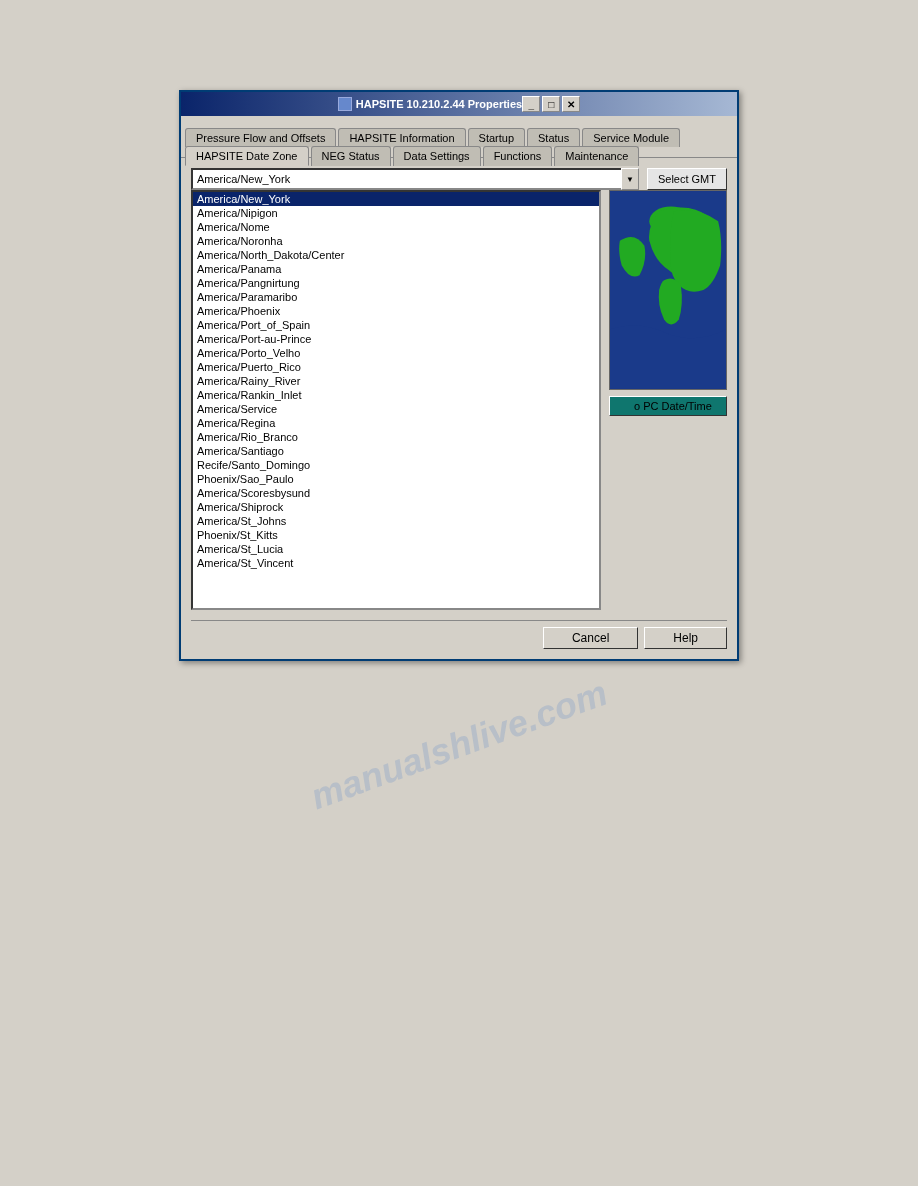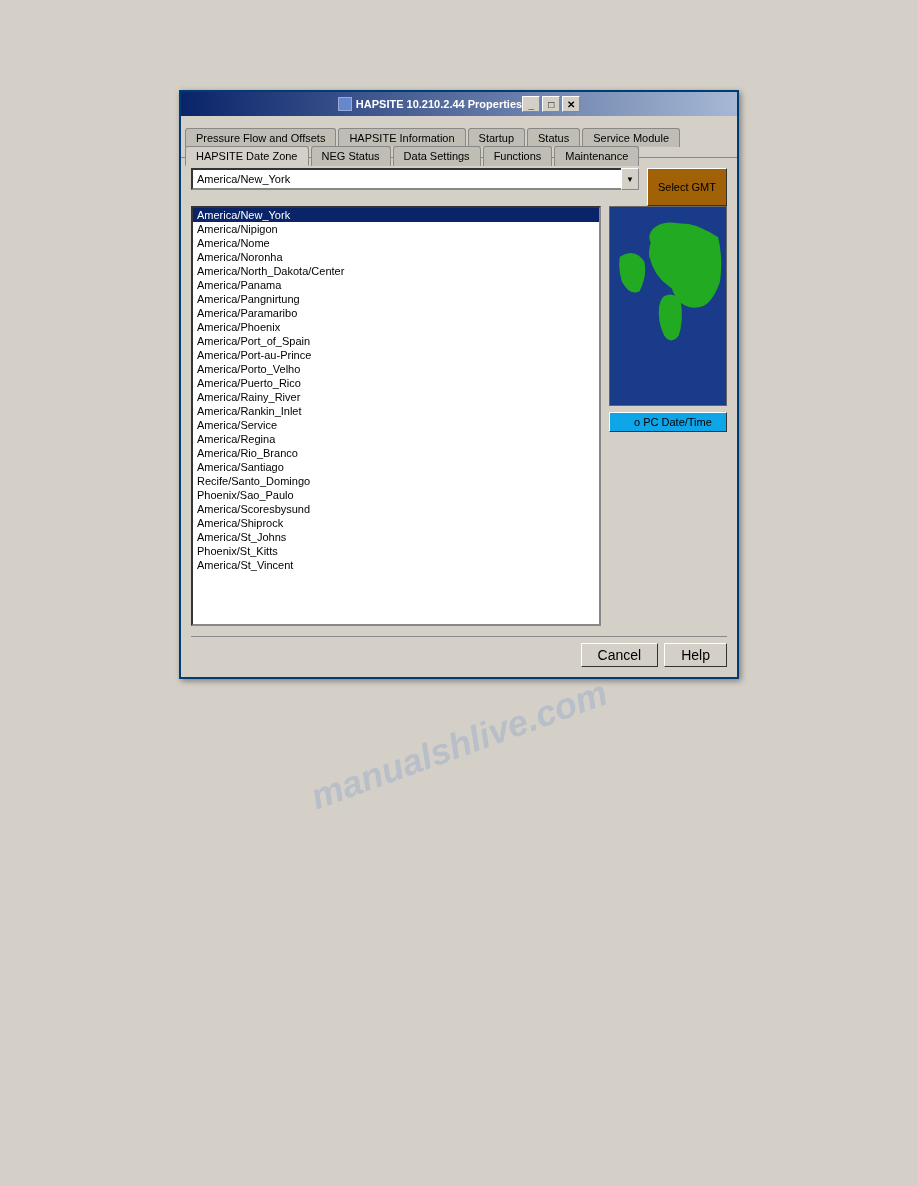--- a/index.html
+++ b/index.html
@@ -145,30 +145,30 @@
       border-left: 1px solid #fff;
       display: flex;
       align-items: center;
       justify-content: center;
       cursor: pointer;
       font-size: 8px;
     }
 
     .select-gmt-btn {
       padding: 3px 10px;
-      background: #a16207;
+      background: #e5e5e5;
       border: 1px solid #888;
       border-top-color: #fff;
       border-left-color: #fff;
       border-bottom-color: #333;
       border-right-color: #333;
       font-size: 11px;
       cursor: pointer;
       white-space: nowrap;
-      height: 38px;
+      height: 22px;
     }
 
     
     .listbox-container {
       display: flex;
       gap: 8px;
       margin-top: 0;
     }
 
     .listbox {
@@ -207,49 +207,49 @@
     }
 
     
     .map-image svg {
       width: 100%;
       height: 100%;
     }
 
     .sync-btn {
       padding: 3px 24px;
-      background: #0ea5e9;
+      background: #0f766e;
       border: 1px solid #888;
       border-top-color: #fff;
       border-left-color: #fff;
       border-bottom-color: #333;
       border-right-color: #333;
       font-size: 11px;
       cursor: pointer;
       white-space: nowrap;
     }
 
     
     .bottom-row {
       display: flex;
       justify-content: flex-end;
       gap: 6px;
       margin-top: 10px;
       padding-top: 6px;
       border-top: 1px solid #888;
     }
     .bottom-btn {
-      padding: 3px 16px;
+      padding: 3px 28px;
       background: #d4d0c8;
       border: 1px solid #888;
       border-top-color: #fff;
       border-left-color: #fff;
       border-bottom-color: #333;
       border-right-color: #333;
-      font-size: 14px;
+      font-size: 12px;
       cursor: pointer;
       min-width: 60px;
     }
 
     
     .watermark {
       position: absolute;
       bottom: 420px;
       left: 50%;
       transform: translateX(-50%) rotate(-20deg);
@@ -343,20 +343,21 @@
           <div class="listbox-item">America/Service</div>
           <div class="listbox-item">America/Regina</div>
           <div class="listbox-item">America/Rio_Branco</div>
           <div class="listbox-item">America/Santiago</div>
           <div class="listbox-item">Recife/Santo_Domingo</div>
           <div class="listbox-item">Phoenix/Sao_Paulo</div>
           <div class="listbox-item">America/Scoresbysund</div>
           <div class="listbox-item">America/Shiprock</div>
           <div class="listbox-item">America/St_Johns</div>
           <div class="listbox-item">Phoenix/St_Kitts</div>
+          <div class="listbox-item">America/St_Lucia</div>
           <div class="listbox-item">America/St_Vincent</div>
         </div>
 
       <div class="map-panel">
         <div class="map-image">
           
           <svg viewBox="0 0 118 200" xmlns="http://www.w3.org/2000/svg">
             <rect width="118" height="200" fill="#1a3a8a"></rect>
 
             <ellipse cx="62" cy="30" rx="22" ry="15" fill="#22aa22"></ellipse>

